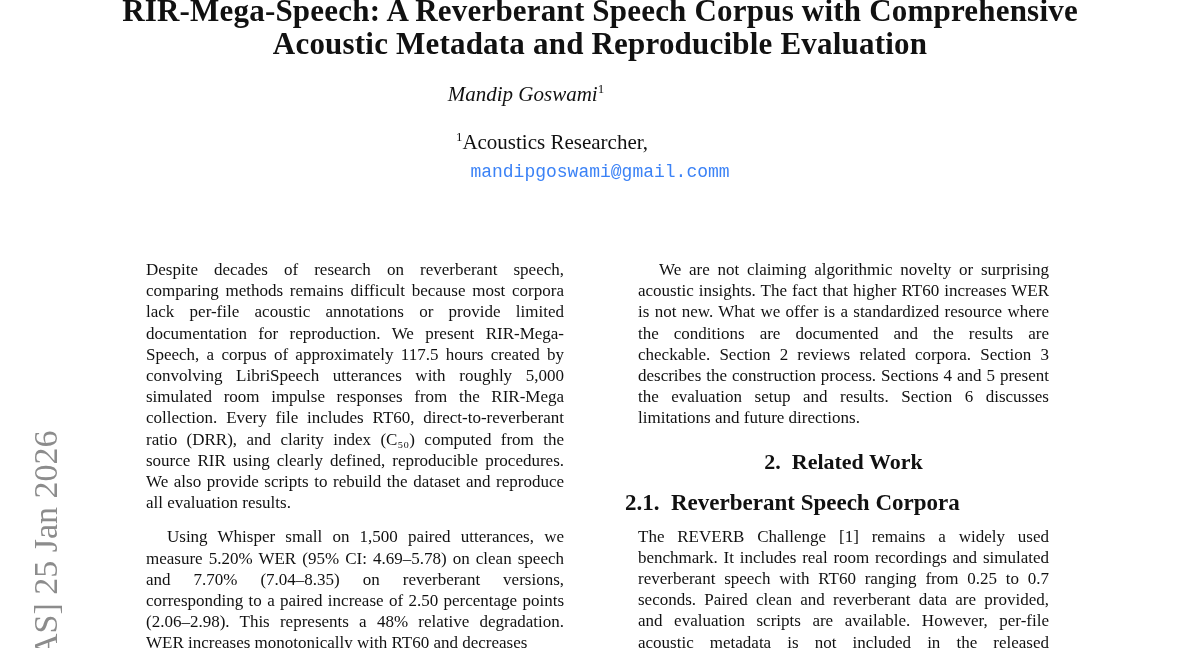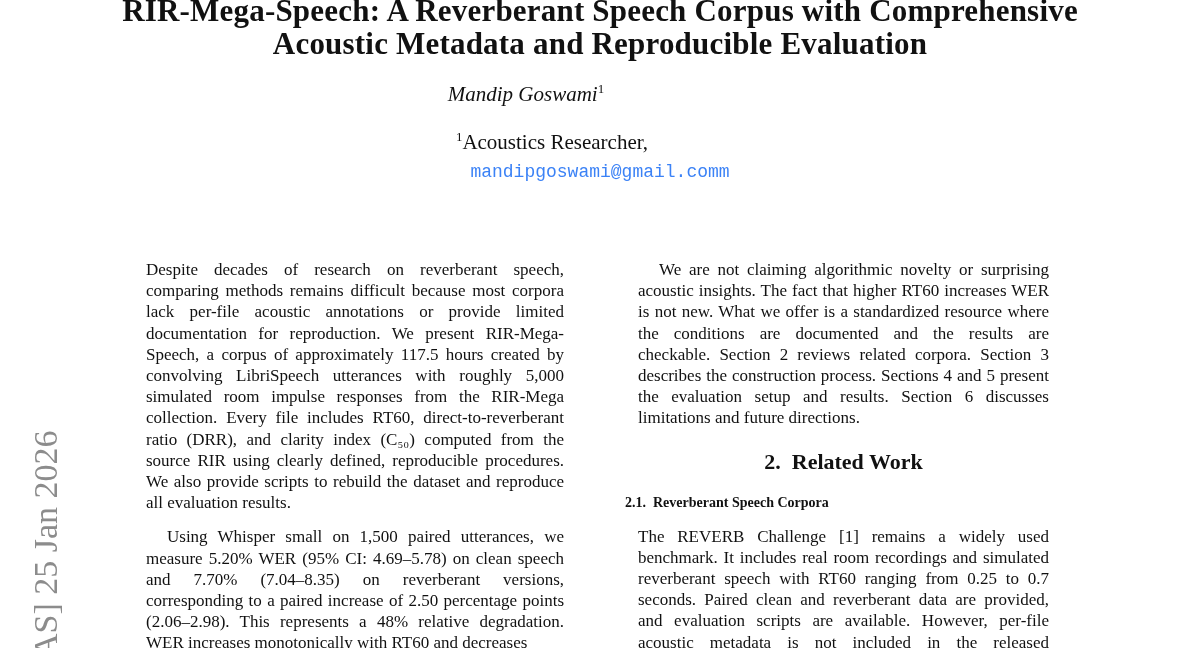--- a/index.html
+++ b/index.html
@@ -97,21 +97,21 @@
   .section-h {
     margin: 20px 0 0 0;
     text-align: center;
     font-size: 22px;
     line-height: 26px;
     font-weight: bold;
   }
   .subsection-h {
     margin: 17px 0 12px 0;
     text-align: left;
-    font-size: 14px;
+    font-size: 23px;
     line-height: 21px;
     font-weight: bold;
   }
   .para { margin: 13px; }
   .para.indent { text-indent: 21px; }
 </style>
 </head>
 <body>
 
 <div class="page">

